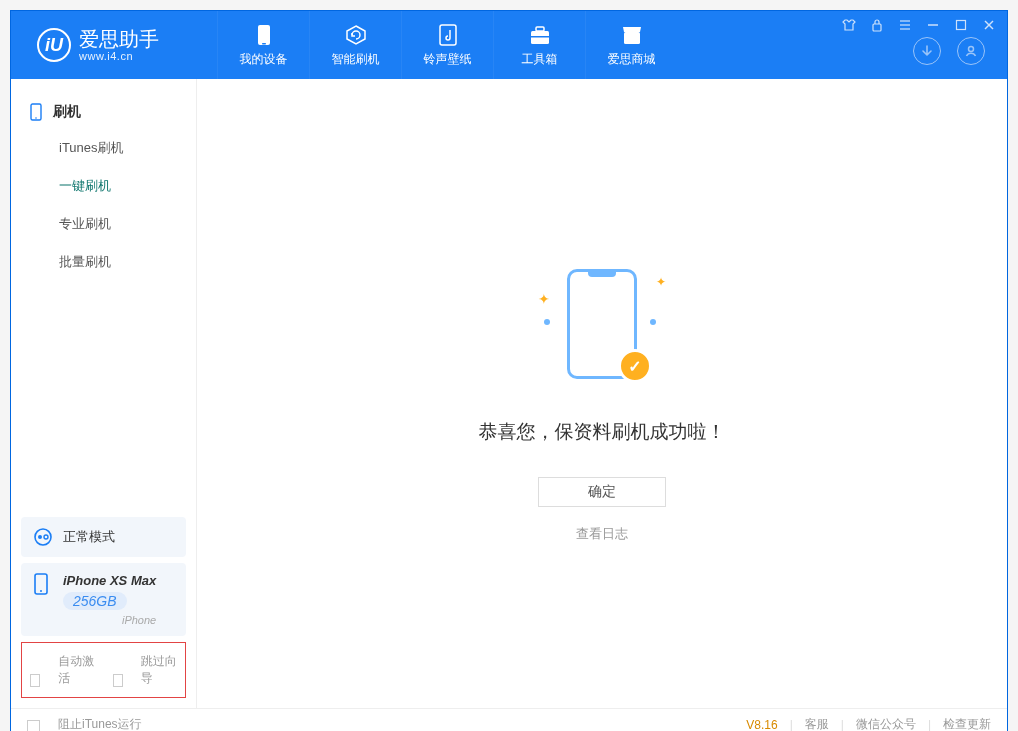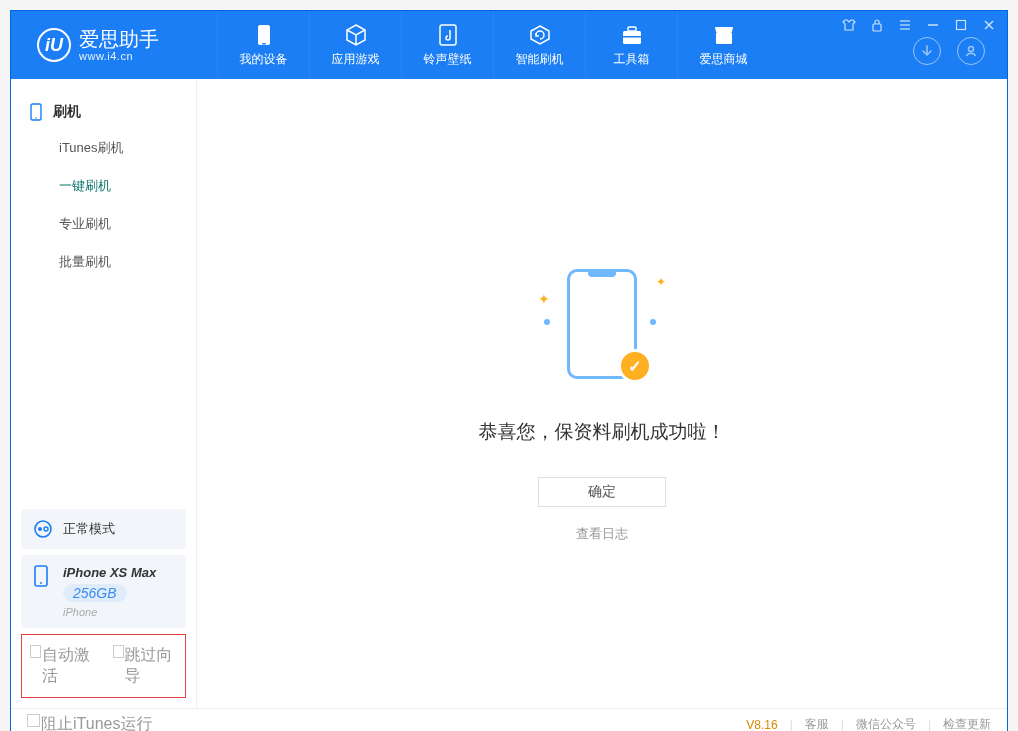--- a/index.html
+++ b/index.html
@@ -173,20 +173,21 @@
     .mode-box, .device-box {
       margin: 6px 10px;
       background: #f2f6fb;
       border-radius: 4px;
       padding: 10px 12px;
       display: flex;
       align-items: center;
       gap: 10px;
       font-size: 13px;
       color: #333;
+      text-align: right;
     }
     .device-box {
       flex-direction: row;
       align-items: flex-start;
       font-style: italic;
     }
     .device-info {
       display: flex;
       flex-direction: column;
       gap: 4px;
@@ -217,23 +218,23 @@
     .checkbox-row {
       border: 1.5px solid #e24444;
       margin: 6px 10px 10px 10px;
       padding: 10px 8px;
       display: flex;
       gap: 18px;
       align-items: center;
     }
     .cb-item {
       display: flex;
-      align-items: flex-start;
-      gap: 1px;
-      font-size: 16px;
+      align-items: flex-end;
+      gap: 18px;
+      font-size: 12px;
       color: #999;
       cursor: pointer;
     }
     .cb-box {
       width: 13px;
       height: 13px;
       border: 1px solid #ccc;
       background: #fff;
     }
 
@@ -371,43 +372,35 @@
           <svg width="20" height="24" viewBox="0 0 20 24">
               <rect x="4" y="2" width="12" height="20" rx="2" fill="#fff"></rect>
               <rect x="8" y="20" width="4" height="1.5" rx="0.7" fill="#1b7ef5"></rect>
             </svg>
         </span>
         <span class="nav-tab-label">我的设备</span>
       </div>
       <div class="nav-tab">
         <span class="nav-tab-icon">
           <svg width="24" height="24" viewBox="0 0 24 24">
-              <path d="M12 2 L21 7 L21 17 L12 22 L3 17 L3 7 Z M3 7 L12 12 L21 7 M12 12 L12 22" fill="none" stroke="#fff" stroke-width="1.5"></path>
+              <path d="M12 3 L21 8 L21 16 L12 21 L3 16 L3 8 Z" fill="none" stroke="#fff" stroke-width="1.5"></path>
+              <path d="M8 12 A4 4 0 1 1 12 16" fill="none" stroke="#fff" stroke-width="1.5"></path>
+              <path d="M8 10 L8 13 L11 13" fill="none" stroke="#fff" stroke-width="1.5"></path>
             </svg>
         </span>
-        <span class="nav-tab-label">应用游戏</span>
+        <span class="nav-tab-label">智能刷机</span>
       </div>
       <div class="nav-tab">
         <span class="nav-tab-icon">
           <svg width="22" height="24" viewBox="0 0 22 24">
               <rect x="3" y="2" width="16" height="20" rx="2" fill="none" stroke="#fff" stroke-width="1.5"></rect>
               <path d="M13 7 L13 15 A2 2 0 1 1 11 13" fill="none" stroke="#fff" stroke-width="1.5"></path>
             </svg>
         </span>
         <span class="nav-tab-label">铃声壁纸</span>
-      </div>
-      <div class="nav-tab">
-        <span class="nav-tab-icon">
-          <svg width="24" height="24" viewBox="0 0 24 24">
-              <path d="M12 3 L21 8 L21 16 L12 21 L3 16 L3 8 Z" fill="none" stroke="#fff" stroke-width="1.5"></path>
-              <path d="M8 12 A4 4 0 1 1 12 16" fill="none" stroke="#fff" stroke-width="1.5"></path>
-              <path d="M8 10 L8 13 L11 13" fill="none" stroke="#fff" stroke-width="1.5"></path>
-            </svg>
-        </span>
-        <span class="nav-tab-label">智能刷机</span>
       </div>
       <div class="nav-tab">
         <span class="nav-tab-icon">
           <svg width="24" height="22" viewBox="0 0 24 22">
               <rect x="3" y="7" width="18" height="13" rx="1.5" fill="#fff"></rect>
               <rect x="8" y="3" width="8" height="4" rx="1" fill="none" stroke="#fff" stroke-width="1.5"></rect>
               <rect x="3" y="12" width="18" height="1.5" fill="#1b7ef5"></rect>
             </svg>
         </span>
         <span class="nav-tab-label">工具箱</span>

